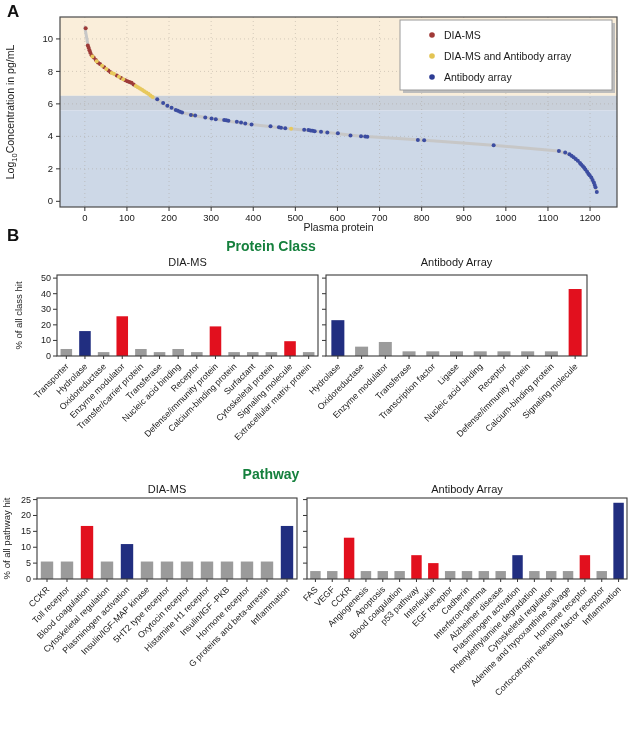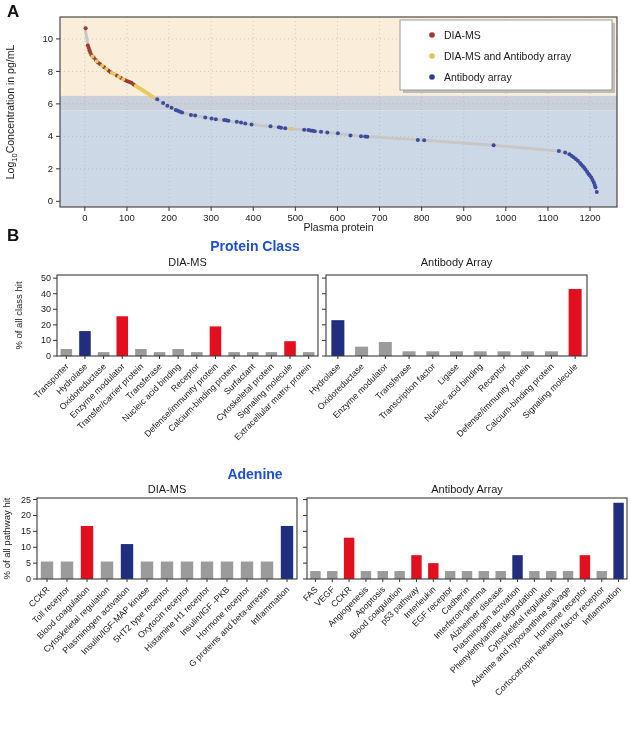--- a/index.html
+++ b/index.html
@@ -1,20 +1,20 @@
 <!DOCTYPE html>
 <html><head>
 <meta charset="utf-8">
 <style>
   html,body{margin:0;padding:0;background:#ffffff;}
   .page{position:relative;width:631px;height:736px;background:#ffffff;overflow:hidden;
         font-family:"Liberation Sans", sans-serif;}
   .panel-letter{position:absolute;font-weight:bold;font-size:17px;color:#111;line-height:1;}
-  .section-title{position:absolute;left:0;width:510px;text-align:center;font-weight:bold;
-                 font-size:14px;color:#1d4ed8;line-height:1;}
+  .section-title{position:absolute;left:16px;width:510px;text-align:center;font-weight:bold;
+                 font-size:14px;color:#15803d;line-height:1;}
   svg{position:absolute;left:0;}
   svg text{font-family:"Liberation Sans", sans-serif;fill:#1a1a1a;}
 </style>
 </head>
 <body>
 
 <div class="page">
   <div class="panel-letter" style="left:7px;top:3px">A</div>
   <div class="panel-letter" style="left:7px;top:227px">B</div>
 
@@ -287,21 +287,21 @@
       <text x="530.6818181818182" y="115" text-anchor="end" font-size="8.8" transform="rotate(-45 530.6818181818182 115)">Defense/immunity protein</text>
       <rect x="544.9090909090909" y="99.32692307692308" width="13" height="4.67307692307692" fill="#9b9b9b"></rect>
       <line x1="551.4090909090909" y1="104" x2="551.4090909090909" y2="107" stroke="#333" stroke-width="1"></line>
       <text x="554.4090909090909" y="115" text-anchor="end" font-size="8.8" transform="rotate(-45 554.4090909090909 115)">Calcium-binding protein</text>
       <rect x="568.6363636363636" y="37.019230769230774" width="13" height="66.98076923076923" fill="#e2101e"></rect>
       <line x1="575.1363636363636" y1="104" x2="575.1363636363636" y2="107" stroke="#333" stroke-width="1"></line>
       <text x="578.1363636363636" y="115" text-anchor="end" font-size="8.8" transform="rotate(-45 578.1363636363636 115)">Signaling molecule</text>
       <rect x="326" y="23" width="261" height="81" fill="none" stroke="#3a3a3a" stroke-width="1.1"></rect>
     </svg>
 
-  <div class="section-title" style="top:467px">Adenine</div>
+  <div class="section-title" style="top:467px">Pathway</div>
 
   <svg id="chart-pw" style="top:480px" width="631" height="256" viewBox="0 0 631 256">
       <text x="167" y="13" text-anchor="middle" font-size="11">DIA-MS</text>
       <line x1="33" y1="99" x2="37" y2="99" stroke="#333" stroke-width="1"></line>
       <text x="31" y="99" dy="0.33em" text-anchor="end" font-size="9">0</text>
       <line x1="33" y1="83.11764705882354" x2="37" y2="83.11764705882354" stroke="#333" stroke-width="1"></line>
       <text x="31" y="83.11764705882354" dy="0.33em" text-anchor="end" font-size="9">5</text>
       <line x1="33" y1="67.23529411764706" x2="37" y2="67.23529411764706" stroke="#333" stroke-width="1"></line>
       <text x="31" y="67.23529411764706" dy="0.33em" text-anchor="end" font-size="9">10</text>
       <line x1="33" y1="51.35294117647059" x2="37" y2="51.35294117647059" stroke="#333" stroke-width="1"></line>

